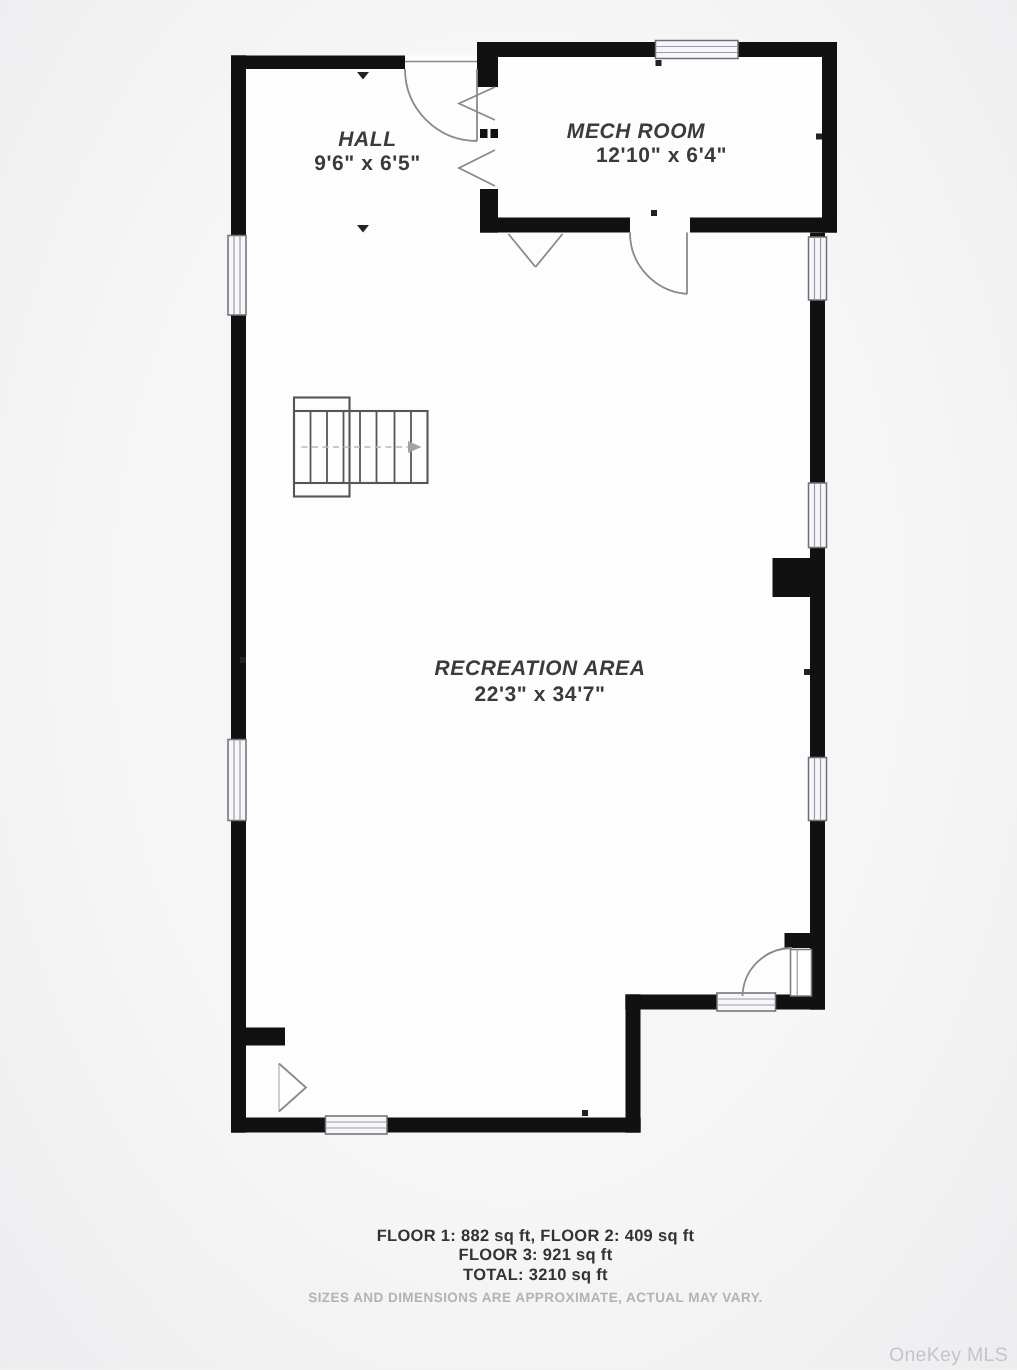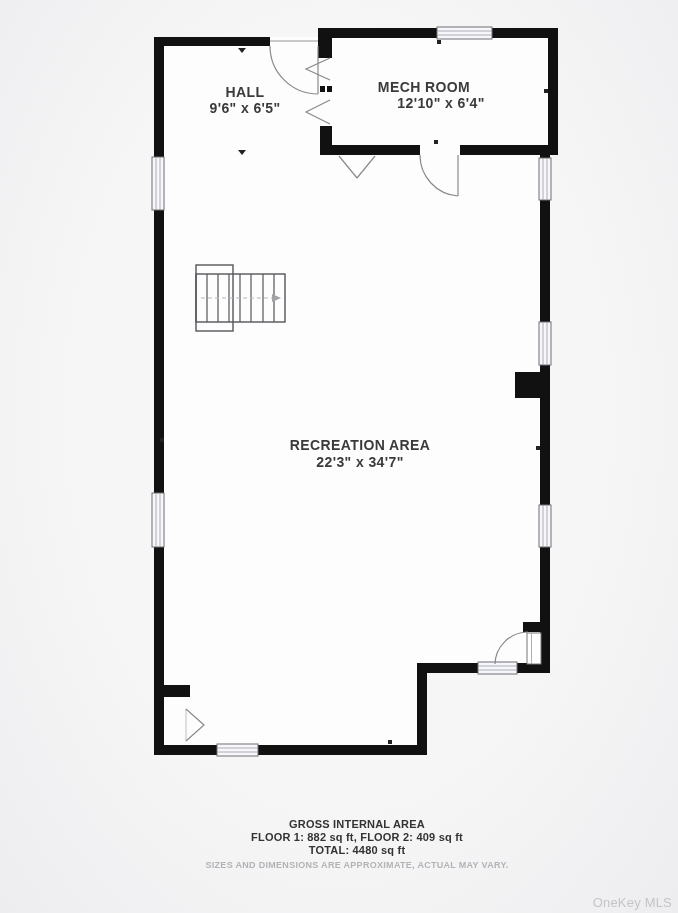--- a/index.html
+++ b/index.html
@@ -10,21 +10,21 @@
     overflow:hidden;
   }
   .canvas{
     position:relative;width:678px;height:913px;
     background:radial-gradient(ellipse at 50% 45%, #f6f6f7 55%, #ededef 100%);
   }
   svg{position:absolute;left:0;top:0;}
   .room-label{
     position:absolute;transform:translateX(-50%);
     color:#3b3b3b;font-weight:bold;font-size:14px;
-    letter-spacing:.4px;white-space:nowrap;text-align:center;
+    letter-spacing:.4px;white-space:nowrap;text-align:center;font-style:italic;
   }
   .room-dims{
     position:absolute;transform:translateX(-50%);
     color:#3b3b3b;font-weight:bold;font-size:14px;
     letter-spacing:.4px;white-space:nowrap;text-align:center;
   }
   .footer{
     position:absolute;left:357px;top:818px;transform:translateX(-50%);
     text-align:center;color:#333;font-weight:bold;font-size:11px;
     line-height:13.2px;white-space:nowrap;letter-spacing:.2px;
@@ -171,21 +171,21 @@
   <div class="room-label" style="left:245px;top:84px;">HALL</div>
   <div class="room-dims" style="left:245px;top:100px;">9'6" x 6'5"</div>
 
   <div class="room-label" style="left:424px;top:79px;">MECH ROOM</div>
   <div class="room-dims" style="left:441px;top:95px;">12'10" x 6'4"</div>
 
   <div class="room-label" style="left:360px;top:437px;">RECREATION AREA</div>
   <div class="room-dims" style="left:360px;top:454px;">22'3" x 34'7"</div>
 
   <div class="footer">
-    <div>GROSS INTERNAL AREA</div>
     <div>FLOOR 1: 882 sq ft, FLOOR 2: 409 sq ft</div>
-    <div>TOTAL: 4480 sq ft</div>
+    <div>FLOOR 3: 921 sq ft</div>
+    <div>TOTAL: 3210 sq ft</div>
     <div class="disclaimer">SIZES AND DIMENSIONS ARE APPROXIMATE, ACTUAL MAY VARY.</div>
   </div>
 
   <div class="watermark">OneKey MLS</div>
 
 </div>
 
 </body></html>

